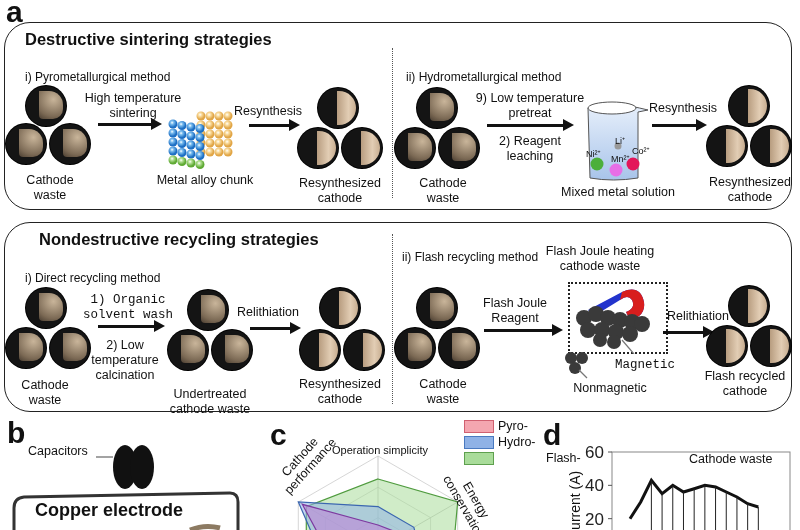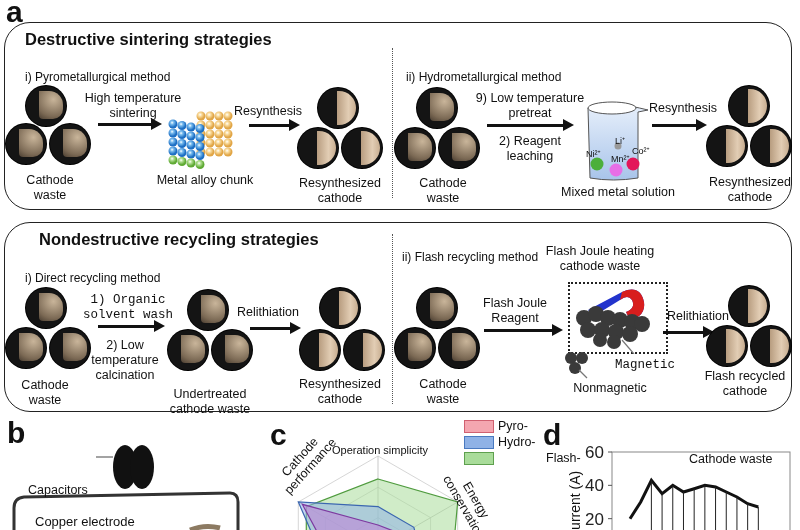--- a/index.html
+++ b/index.html
@@ -281,22 +281,22 @@
 <div class="lbl" style="left:695px;top:369px;width:100px;"><span>Flash recycled</span><br><span>cathode</span></div>
 
 <div class="panel-letter" style="left:7px;top:418px;">b</div>
 <svg class="abs" style="left:0;top:440px;" width="260" height="90">
   <path d="M14 90 L 14 68 Q 14 58 24 57 L 230 53 Q 238 53 238 62 L 238 90" fill="none" stroke="#333" stroke-width="3"></path>
   <ellipse cx="125" cy="27" rx="12" ry="22" fill="#111"></ellipse>
   <ellipse cx="142" cy="27" rx="12" ry="22" fill="#111"></ellipse>
   <line x1="96" y1="17" x2="113" y2="17" stroke="#666" stroke-width="1.2"></line>
   <path d="M190 90 Q 205 84 220 88" fill="none" stroke="#8c7a62" stroke-width="5"></path>
 </svg>
-<div class="abs" style="left:28px;top:444px;font-size:12.5px;margin-top:39px;">Capacitors</div>
-<div class="abs" style="left:35px;top:514px;font-size:13px;">Copper electrode</div>
+<div class="abs" style="left:28px;top:444px;font-size:12.5px;">Capacitors</div>
+<div class="abs" style="left:35px;top:500px;font-size:18px;font-weight:bold;">Copper electrode</div>
 
 <div class="panel-letter" style="left:270px;top:420px;">c</div>
 <svg class="abs" style="left:290px;top:448px;" width="240" height="82" id="radar">
   <g id="radar-grid">
       <polygon points="88,69.64 114.29253125889556,84.82 114.29253125889556,115.18 88,130.36 61.707468741104435,115.18 61.70746874110444,84.82" fill="none" stroke="#ccc" stroke-width="0.8"></polygon>
       <polygon points="88,39.279999999999994 140.58506251779113,69.64 140.58506251779113,130.36 88,160.72 35.41493748220888,130.36 35.414937482208884,69.63999999999999" fill="none" stroke="#ccc" stroke-width="0.8"></polygon>
       <polygon points="88,8 167.67433714816838,54.00000000000001 167.67433714816838,146 88,192 8.325662851831638,146 8.325662851831652,53.99999999999999" fill="none" stroke="#ccc" stroke-width="0.8"></polygon>
       <line x1="88" y1="100" x2="88" y2="8" stroke="#bbb" stroke-width="0.8"></line>
       <line x1="88" y1="100" x2="167.67433714816838" y2="54.00000000000001" stroke="#bbb" stroke-width="0.8"></line>
       <line x1="88" y1="100" x2="167.67433714816838" y2="146" stroke="#bbb" stroke-width="0.8"></line>

